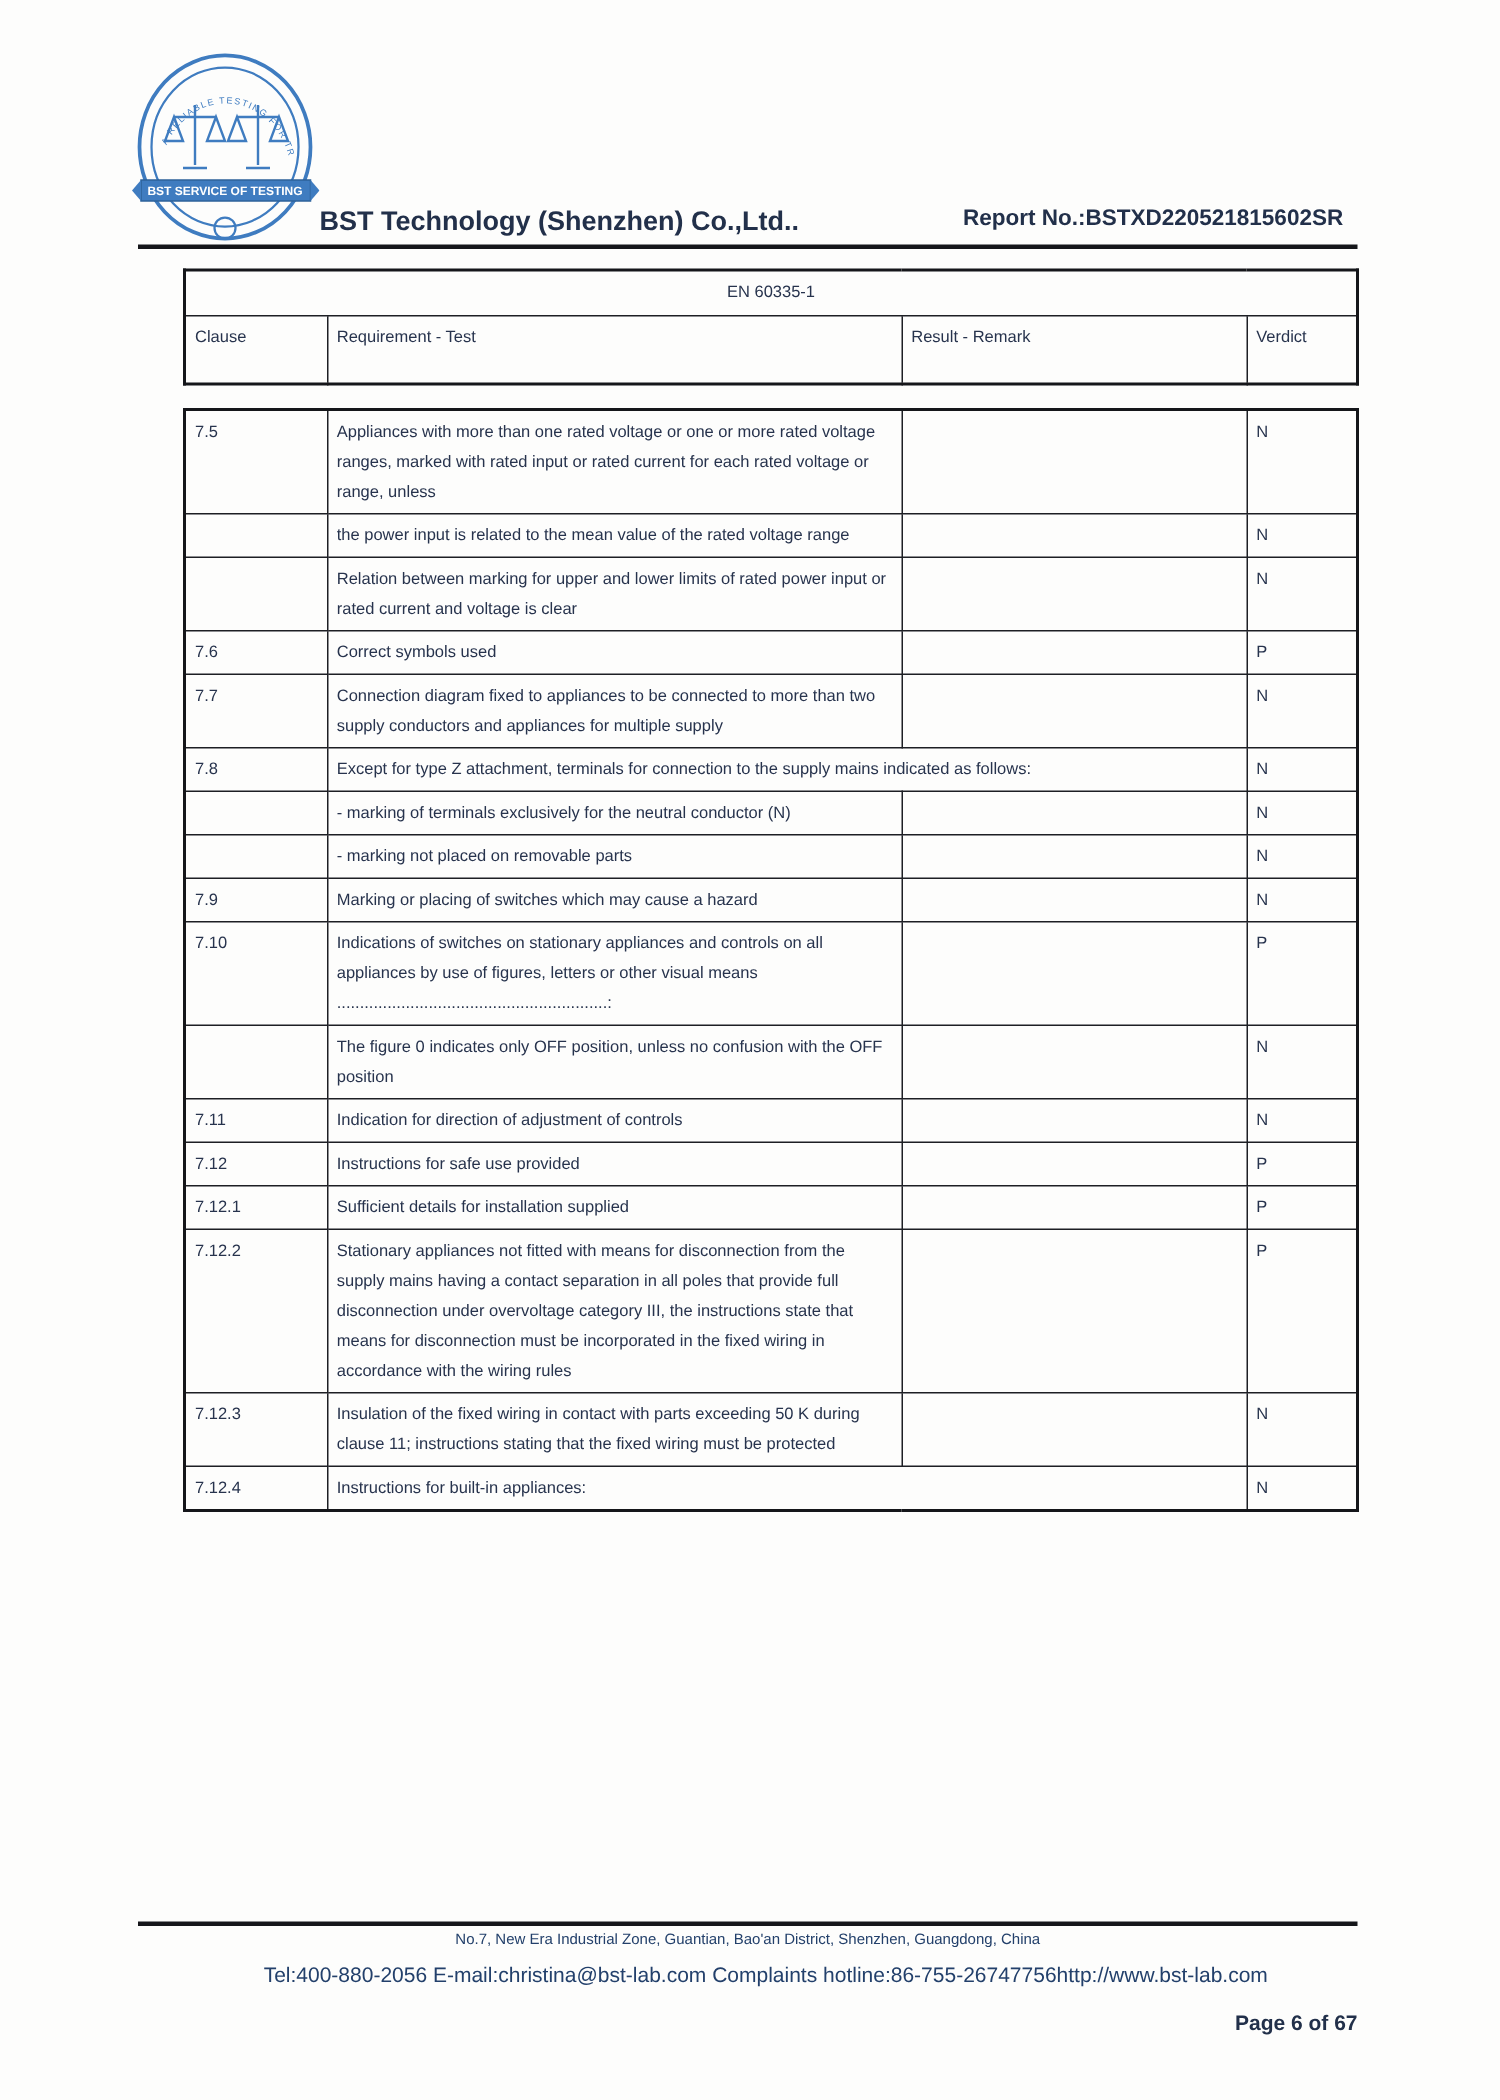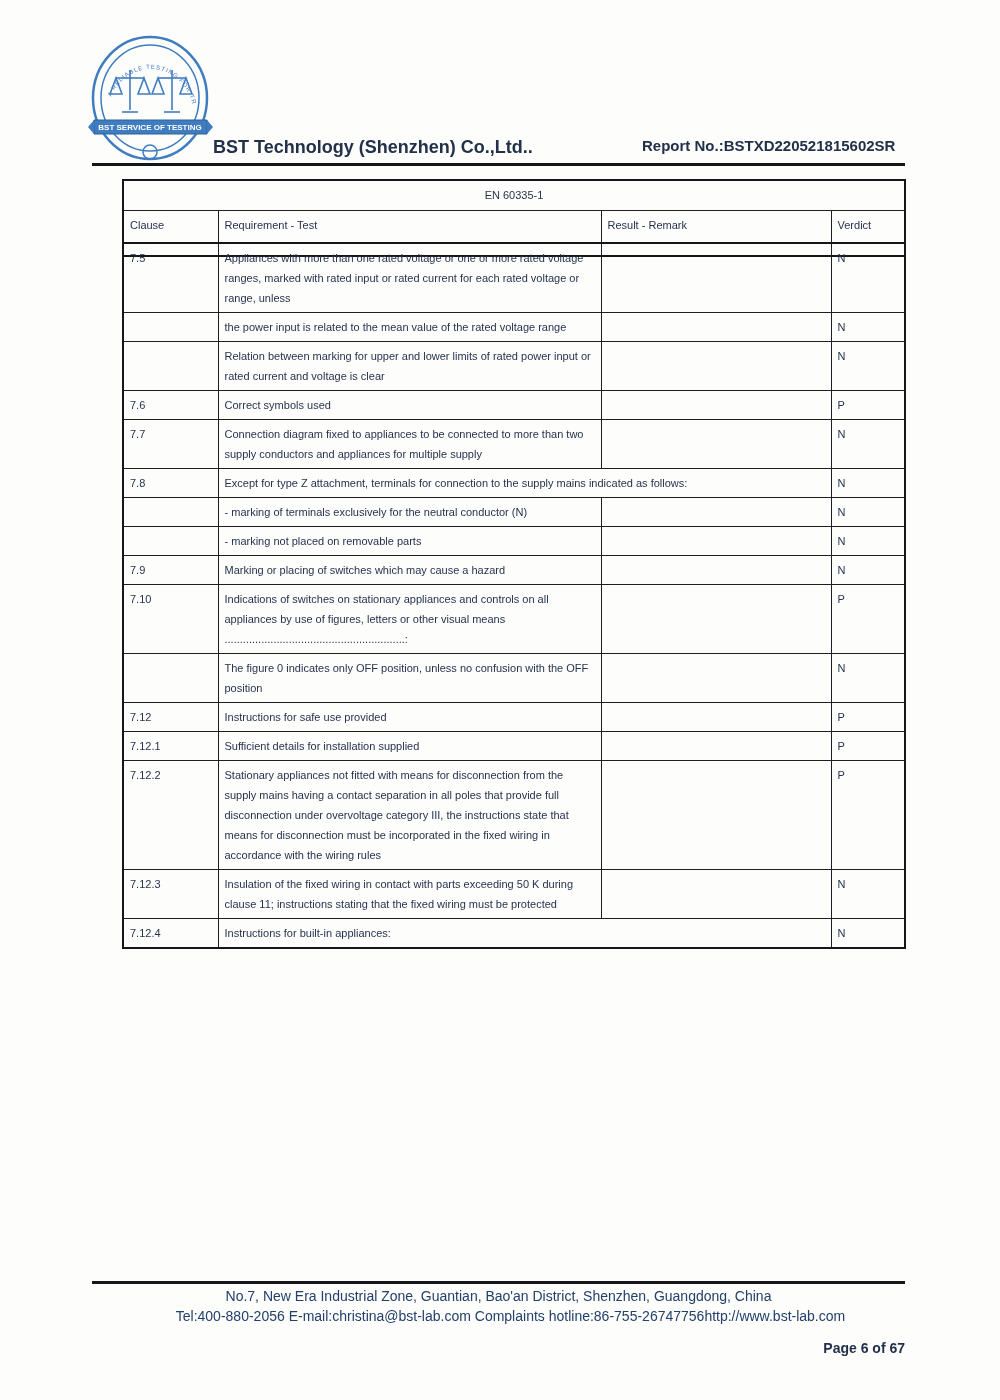--- a/index.html
+++ b/index.html
@@ -40,31 +40,31 @@
     padding: 4px 6px;
     vertical-align: top;
     text-align: left;
     font-weight: normal;
     overflow: hidden;
   }
   .tbl { border: 2px solid #15161a; }
   .head-table { top: 179px; }
   .head-table .title-cell { text-align: center; height: 30px; }
   .head-table th { height: 46px; }
-  .body-table { top: 242px; }
+  .body-table { top: 272px; }
   .col-clause  { width: 95px; }
   .col-req     { width: 383px; }
   .col-result  { width: 230px; }
   .col-verdict { width: 74px; }
   .verdict-cell { text-align: center; }
 
   
   .footer-address {
     position: absolute; left: 92px; top: 1288px; width: 813px;
-    text-align: center; font-size: 14px; color: #23406b;
+    text-align: center; font-size: 10px; color: #23406b;
   }
   .footer-contact {
     position: absolute; left: 104px; top: 1308px; width: 813px;
     text-align: center; font-size: 14px; color: #23406b;
   }
   .page-number {
     position: absolute; left: 605px; top: 1340px; width: 300px;
     text-align: right; font-size: 14px; font-weight: bold; color: #22304a;
   }
 </style>
@@ -203,20 +203,26 @@
       <td></td>
       <td class="verdict-cell">P</td>
     </tr>
         <tr>
       <td></td>
       <td>The figure 0 indicates only OFF position, unless no confusion with the OFF position</td>
       <td></td>
       <td class="verdict-cell">N</td>
     </tr>
         <tr>
+      <td>7.11</td>
+      <td>Indication for direction of adjustment of controls</td>
+      <td></td>
+      <td class="verdict-cell">N</td>
+    </tr>
+        <tr>
       <td>7.12</td>
       <td>Instructions for safe use provided</td>
       <td></td>
       <td class="verdict-cell">P</td>
     </tr>
         <tr>
       <td>7.12.1</td>
       <td>Sufficient details for installation supplied</td>
       <td></td>
       <td class="verdict-cell">P</td>

